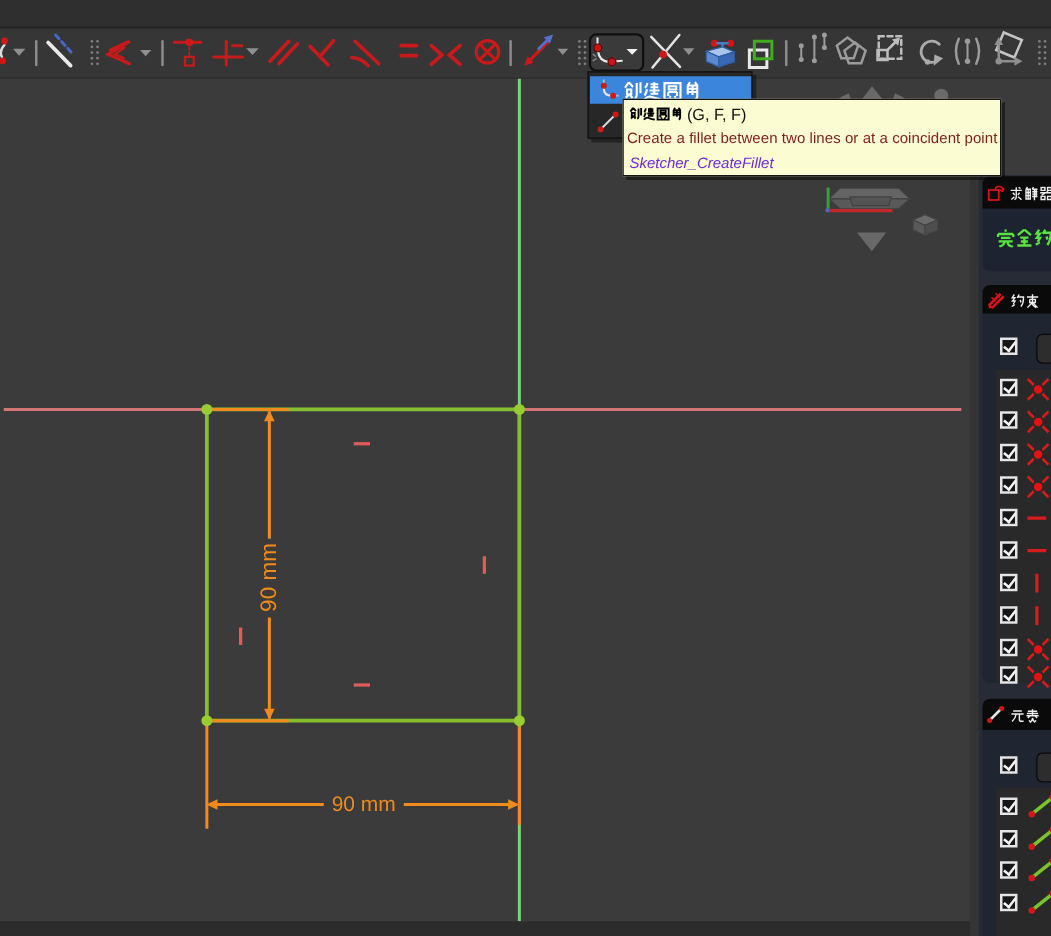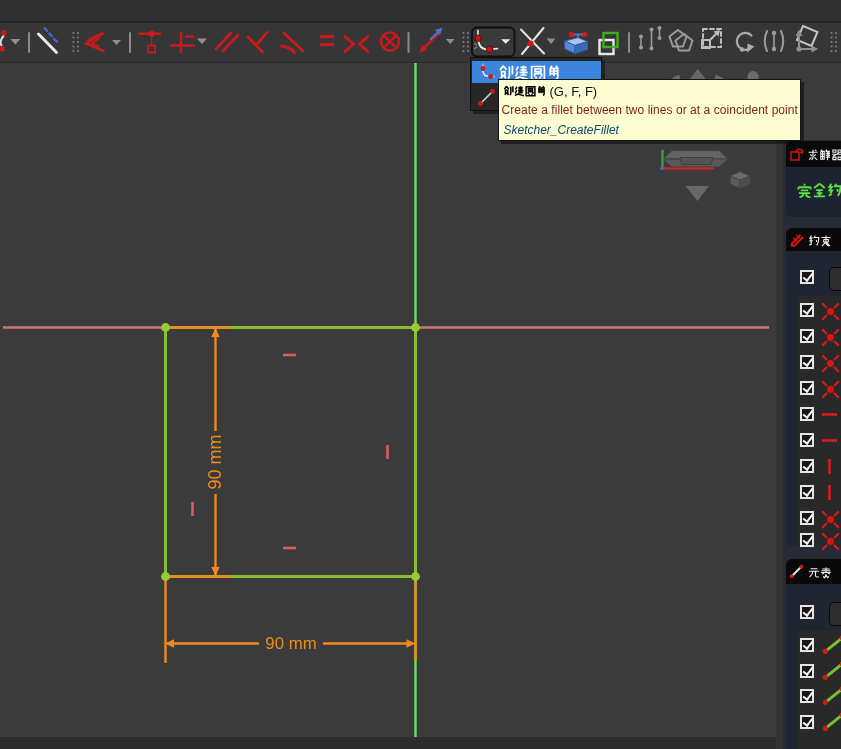--- a/index.html
+++ b/index.html
@@ -536,15 +536,15 @@
         </g>
         <g transform="translate(32,0)">
           <use href="#g-yuan2"></use>
         </g>
         <g transform="translate(48,0)">
           <use href="#g-jiao"></use>
         </g>
       </svg>
     <div class="abs" style="left:50.5px;top:4px;font-size:13px;color:#111;">(G, F, F)</div>
     <div class="abs" style="left:2.5px;top:22.5px;font-size:12px;color:#7f1d1d;white-space:nowrap;letter-spacing:0.05px;">Create a fillet between two lines or at a coincident point</div>
-    <div class="abs" style="left:4.5px;top:43px;font-size:12px;color:#0c4a6e;font-style:italic;">Sketcher_CreateFillet</div>
+    <div class="abs" style="left:4.5px;top:43px;font-size:12px;color:#6d28d9;font-style:italic;">Sketcher_CreateFillet</div>
   </div>
 </div>
 
 </body></html>

